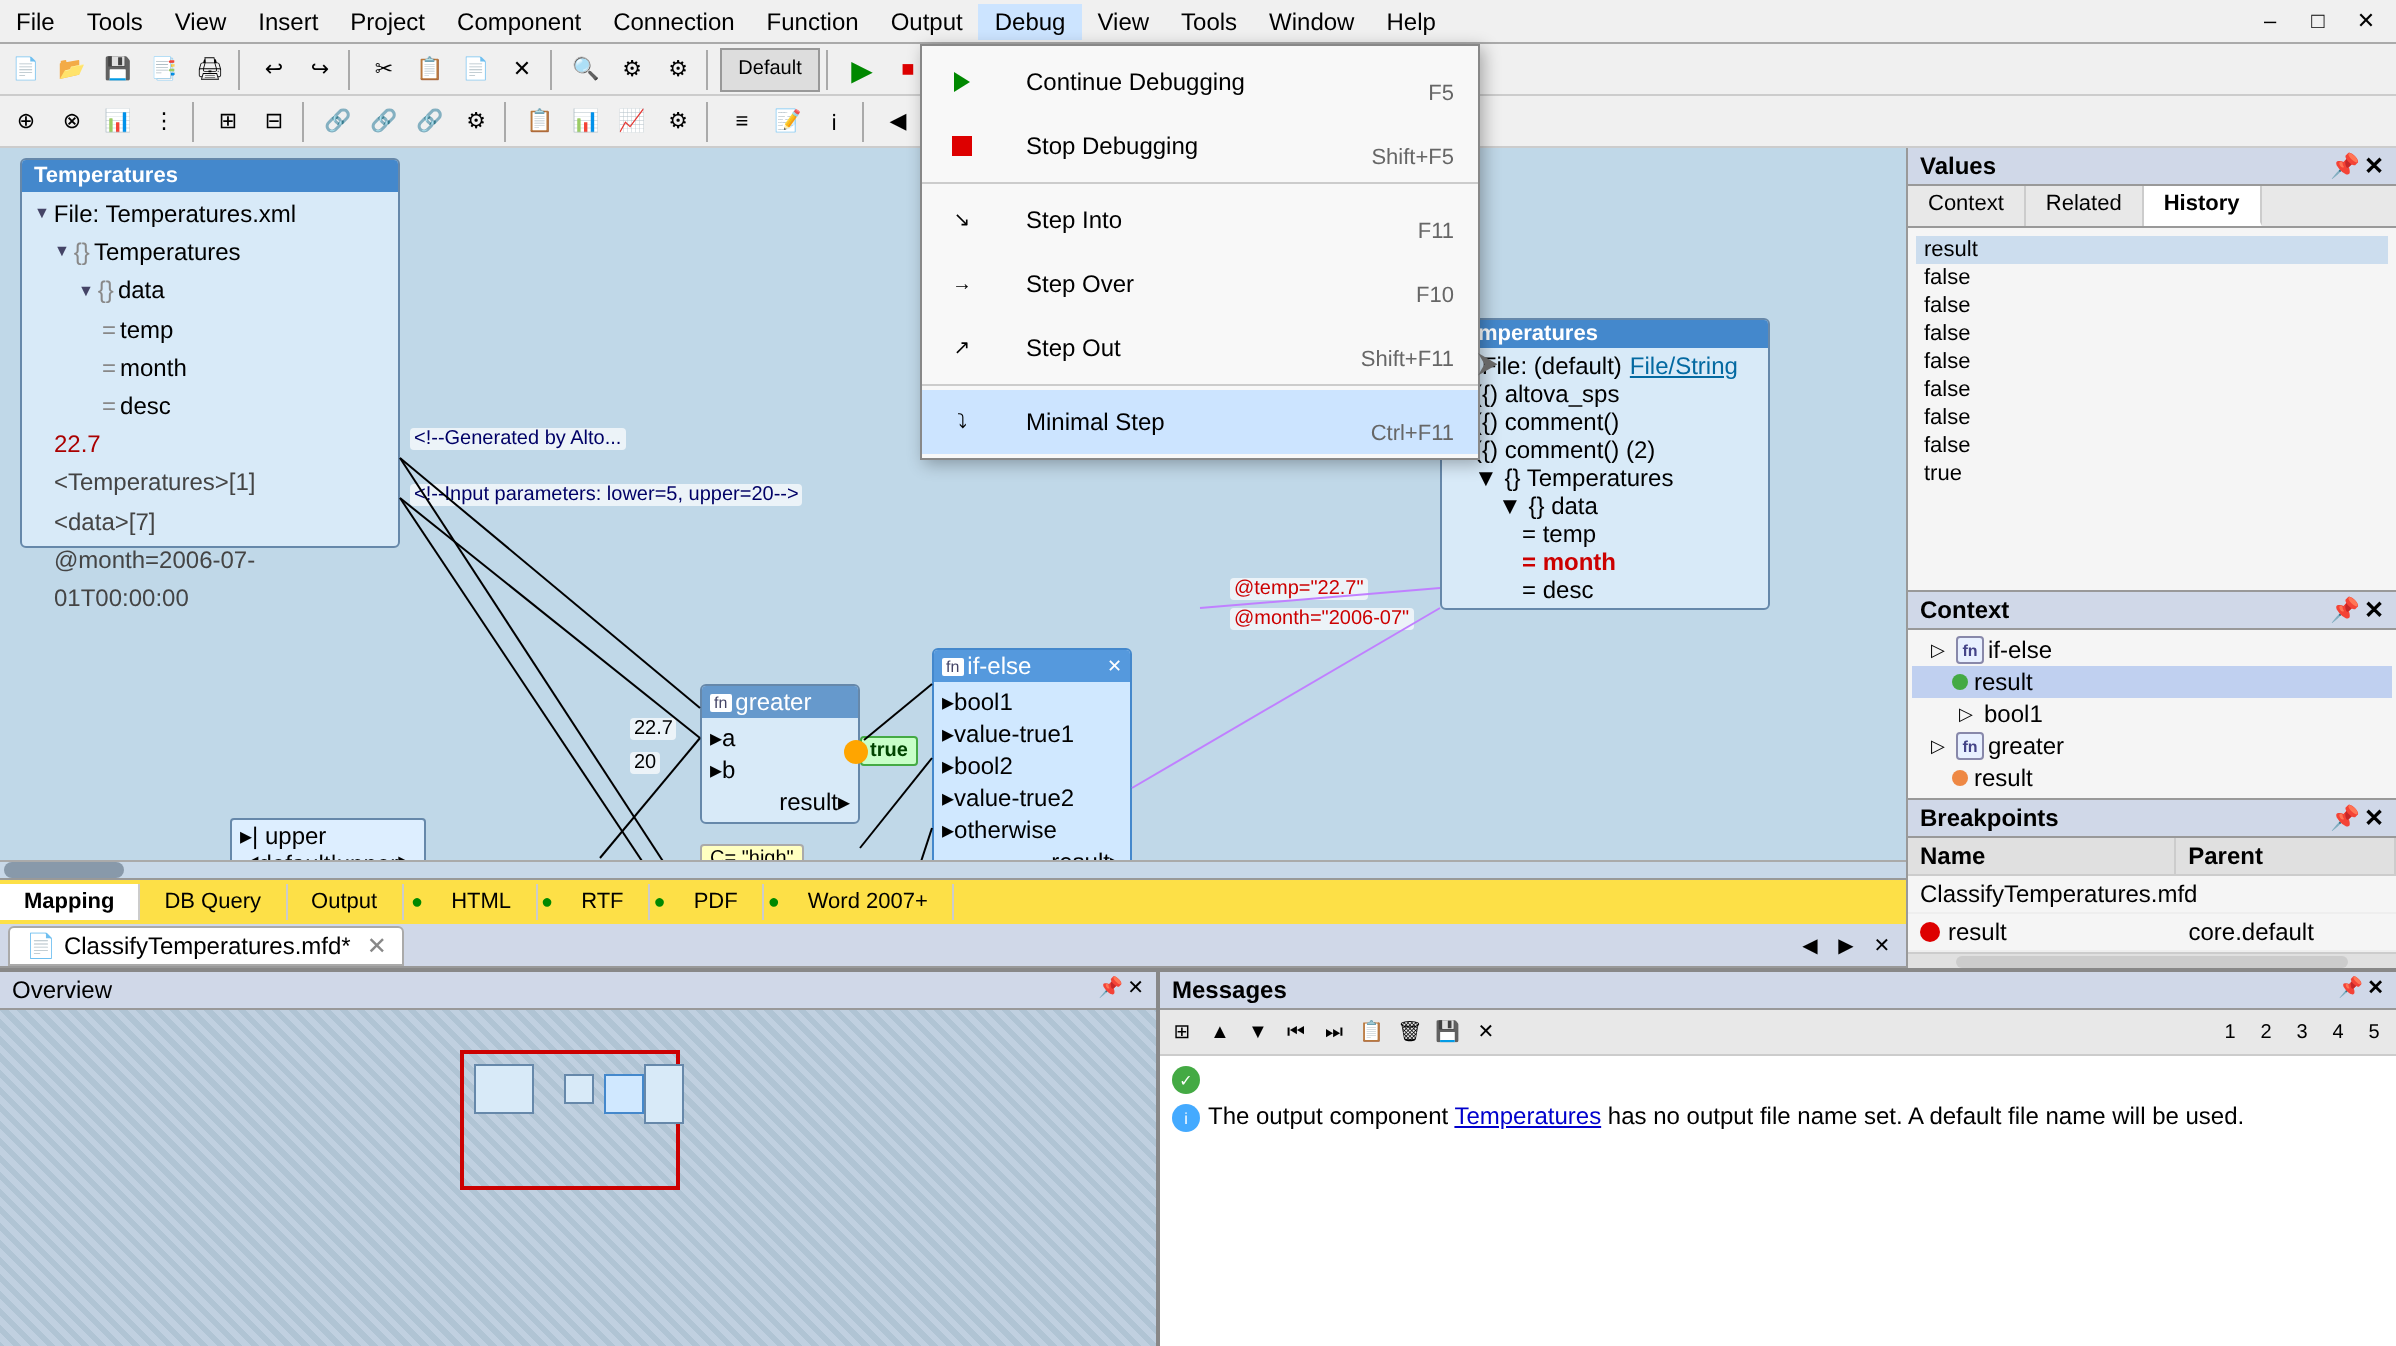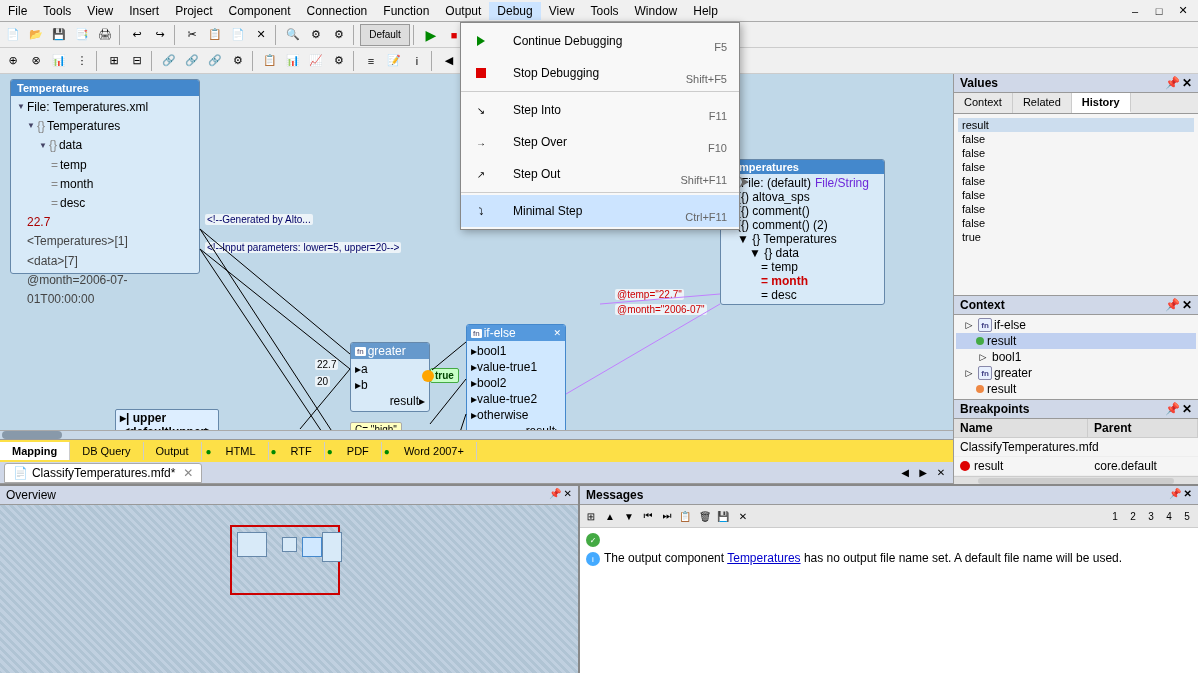--- a/index.html
+++ b/index.html
@@ -335,35 +335,35 @@
               <span>▸otherwise</span>
             </div>
           <div class="fn-row" style="justify-content:flex-end;">
               <span>result▸</span>
             </div>
         </div>
       </div>
 
       <div class="const-box" style="position:absolute; top:348px; left:350px;">C= "high"</div>
 
-      <div class="input-arr" style="position:absolute; top:335px; left:115px; font-size:10px;font-weight:bold;">
+      <div class="input-arr" style="position:absolute; top:335px; left:115px; font-size:10px;">
         <div>▸| upper</div>
         <div>◀default|upper▶</div>
       </div>
 
       <div class="canvas-label red-label" style="position:absolute; top:215px; left:615px;">@temp="22.7"</div>
       <div class="canvas-label red-label" style="position:absolute; top:230px; left:615px;">@month="2006-07"</div>
 
       <div class="output-node" style="position:absolute; top:85px; left:720px; width:165px;">
         <div class="output-header">Temperatures</div>
         <div style="padding:2px 4px; font-size:10px;">
           <div style="display:flex; gap:4px;">
             <span>▼</span>
             <span>File: (default)</span>
-            <span style="color:#6d28d9; cursor:pointer;">File/String</span>
+            <span style="color:#0369a1; text-decoration:underline; cursor:pointer;">File/String</span>
           </div>
           <div style="padding-left:12px;">({) altova_sps</div>
           <div style="padding-left:12px;">({) comment()</div>
           <div style="padding-left:12px;">({) comment() (2)</div>
           <div style="padding-left:12px;">
             <span>▼</span> {} Temperatures
           </div>
           <div style="padding-left:24px;">
             <span>▼</span> {} data
           </div>

